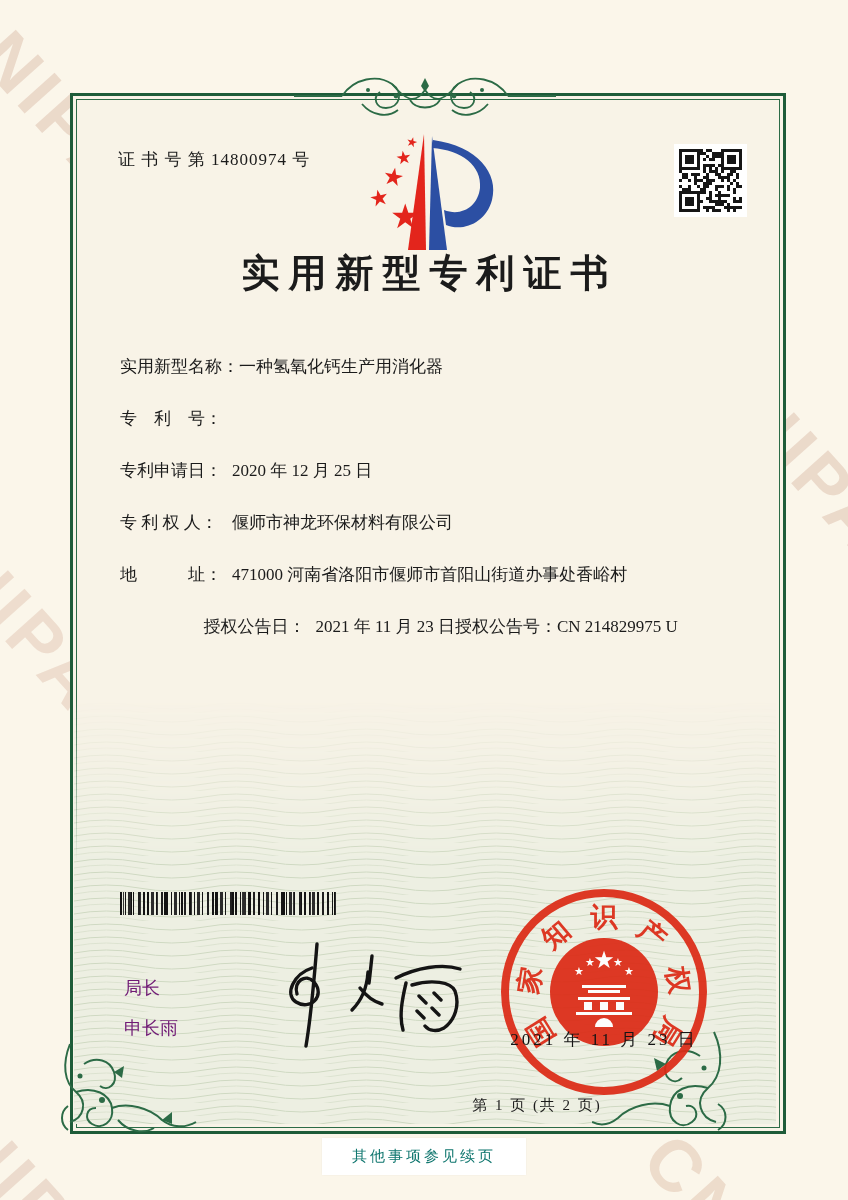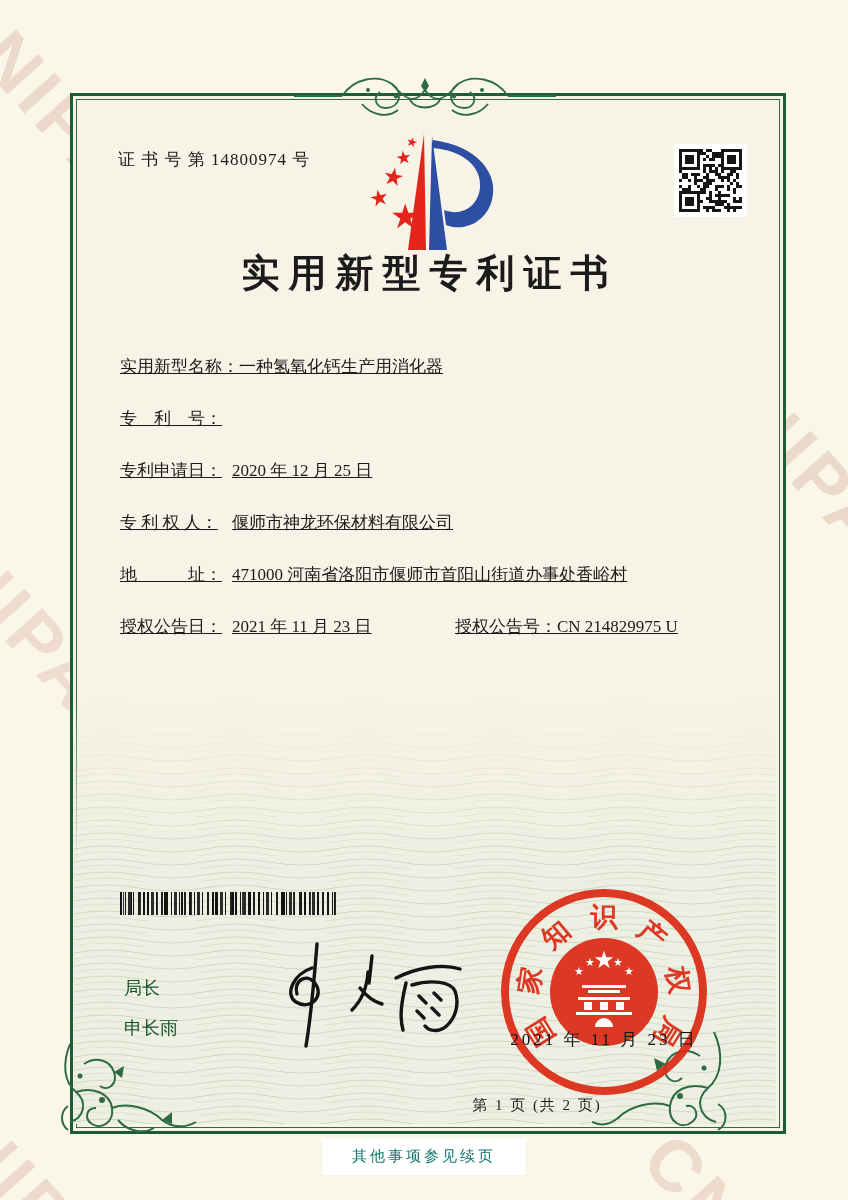--- a/index.html
+++ b/index.html
@@ -30,39 +30,39 @@
   .content{position:absolute;left:0;top:0;width:848px;height:1200px;z-index:4;color:#1b1b1b;}
 
   .cert-no{position:absolute;left:118px;top:148px;font-size:17px;letter-spacing:1px;}
   .logo{position:absolute;left:336px;top:126px;}
   .qr-wrap{position:absolute;left:674px;top:144px;background:#fff;padding:5px;}
   .qr{display:grid;grid-template-columns:repeat(21,3px);grid-auto-rows:3px;}
   .qr b{background:#161616;}
   .title{position:absolute;left:70px;top:248px;width:710px;text-align:center;
          font-size:38px;font-weight:bold;letter-spacing:9px;padding-left:9px;box-sizing:border-box;}
 
-  .fields{position:absolute;left:120px;top:352px;width:620px;font-size:17px;text-decoration:underline;}
+  .fields{position:absolute;left:120px;top:352px;width:620px;font-size:17px;}
   .frow{display:flex;margin-bottom:22px;line-height:30px;}
   .flabel{flex:0 0 112px;white-space:nowrap;}
   .fvalue{white-space:nowrap;}
   .grant-row{display:flex;line-height:30px;}
-  .grant-left{flex:0 0 335px;display:flex;}
+  .grant-left{flex:0 0 335px;display:flex;justify-content:flex-end;}
   .grant-right{display:flex;}
 
   .paras{position:absolute;left:120px;top:692px;width:618px;font-size:15.5px;
          line-height:1.92;text-align:justify;}
   .paras p{margin:0;text-indent:2em;}
 
   .barcode{position:absolute;left:120px;top:892px;width:216px;height:23px;
     background-image:
       repeating-linear-gradient(90deg,#141414 0 2px,transparent 2px 5px,#141414 5px 6px,transparent 6px 8px,#2b2b2b 8px 11px,transparent 11px 13px,#141414 13px 14px,transparent 14px 18px,#1f1f1f 18px 20px,transparent 20px 23px),
       repeating-linear-gradient(90deg,transparent 0 3px,#333 3px 4px,transparent 4px 10px,#111 10px 12px,transparent 12px 17px);}
 
   .signer{position:absolute;left:124px;top:968px;font-family:"Liberation Sans","DejaVu Sans",sans-serif;
-          font-size:18px;line-height:40px;color:#14532d;}
+          font-size:18px;line-height:40px;color:#701a75;}
   .signature{position:absolute;left:262px;top:938px;}
 
   .seal{position:absolute;left:494px;top:882px;}
   .seal-date{position:absolute;left:498px;top:1028px;width:212px;text-align:center;
              font-size:17px;letter-spacing:3px;color:#151515;z-index:5;}
 
   .page-no{position:absolute;left:70px;top:1096px;width:846px;text-align:center;
            font-size:15px;letter-spacing:2px;padding-left:44px;}
   .footer-note{position:absolute;left:50%;top:1138px;transform:translateX(-50%);
                background:#ffffff;padding:9px 30px;font-size:15px;letter-spacing:3px;

